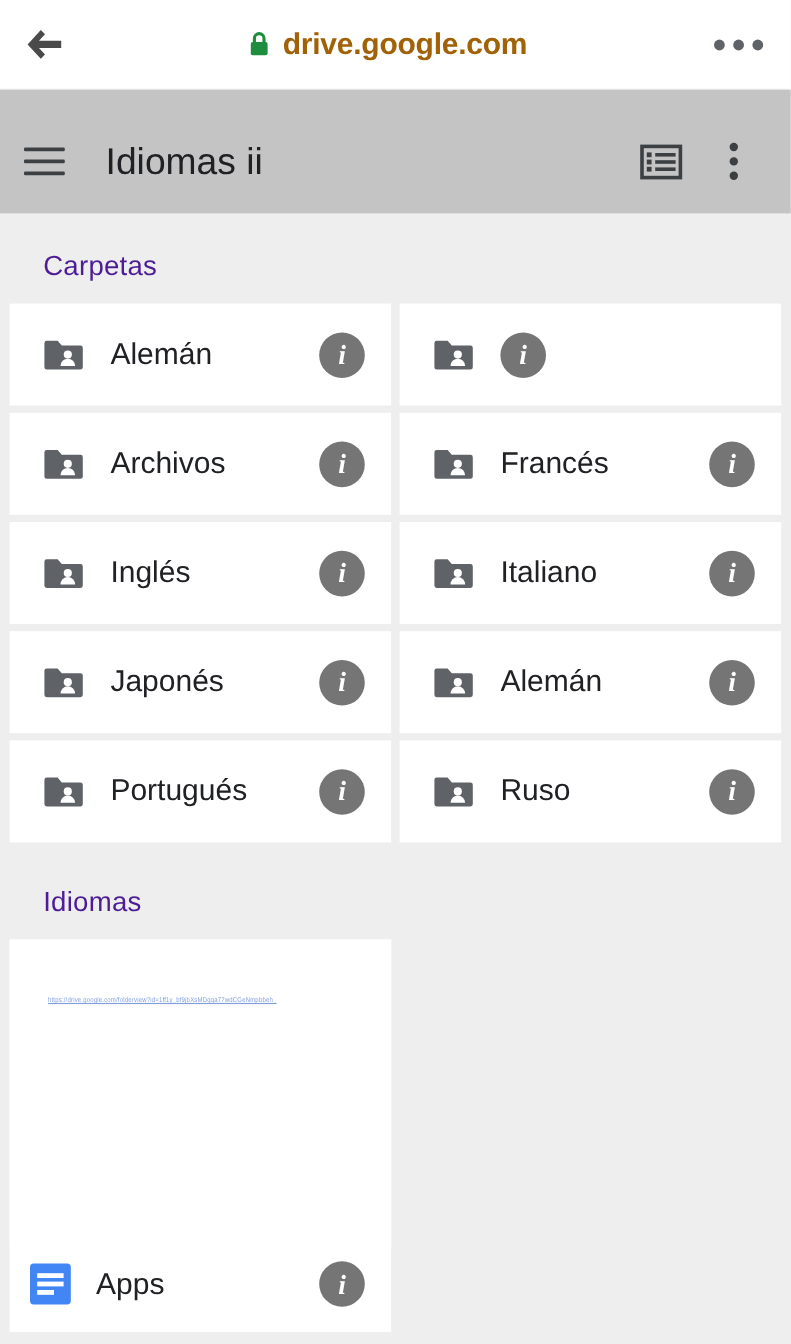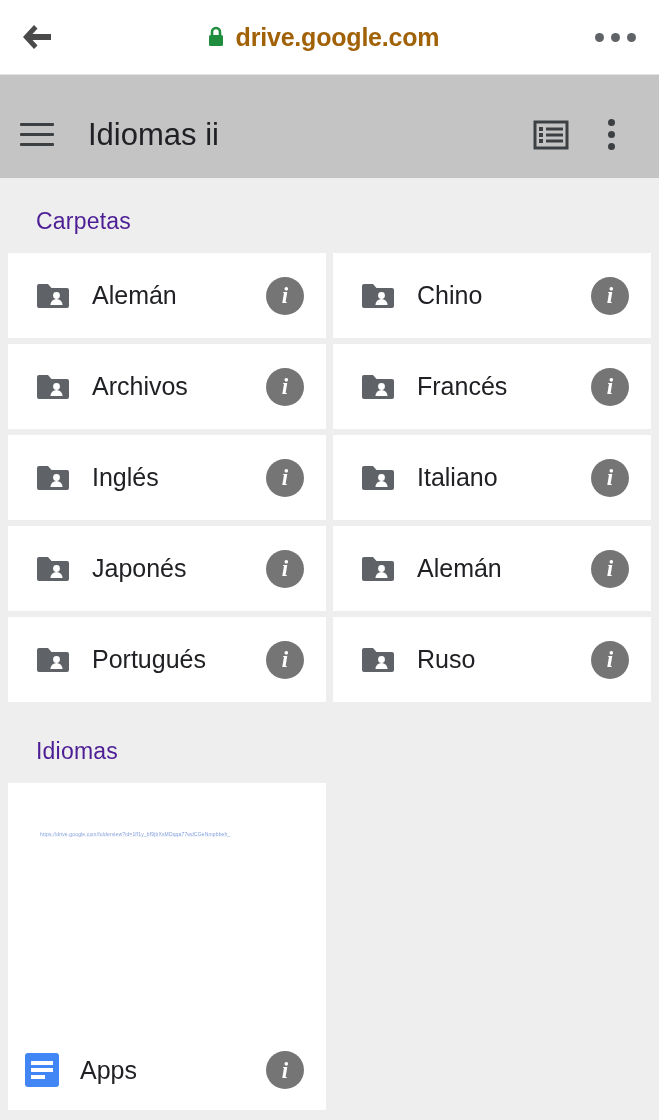--- a/index.html
+++ b/index.html
@@ -300,21 +300,20 @@
         <div class="card-label">Alemán</div>
         <div class="info-btn">i</div>
       </div>
 
       <div class="card">
         <svg class="folder-icon" width="34" height="28" viewBox="0 0 34 28">
           <path d="M1 4 a2 2 0 0 1 2-2 L12 2 L15.5 6 L31 6 a2 2 0 0 1 2 2 L33 24 a2 2 0 0 1 -2 2 L3 26 a2 2 0 0 1 -2 -2 Z" fill="#5f6368"></path>
           <circle cx="20.5" cy="13.5" r="3.4" fill="#ffffff"></circle>
           <path d="M14.4 23 a6.1 6.1 0 0 1 12.2 0 Z" fill="#ffffff"></path>
         </svg>
-        <div class="card-label">Chino</div>
         <div class="info-btn">i</div>
       </div>
 
       <div class="card">
         <svg class="folder-icon" width="34" height="28" viewBox="0 0 34 28">
           <path d="M1 4 a2 2 0 0 1 2-2 L12 2 L15.5 6 L31 6 a2 2 0 0 1 2 2 L33 24 a2 2 0 0 1 -2 2 L3 26 a2 2 0 0 1 -2 -2 Z" fill="#5f6368"></path>
           <circle cx="20.5" cy="13.5" r="3.4" fill="#ffffff"></circle>
           <path d="M14.4 23 a6.1 6.1 0 0 1 12.2 0 Z" fill="#ffffff"></path>
         </svg>
         <div class="card-label">Archivos</div>

